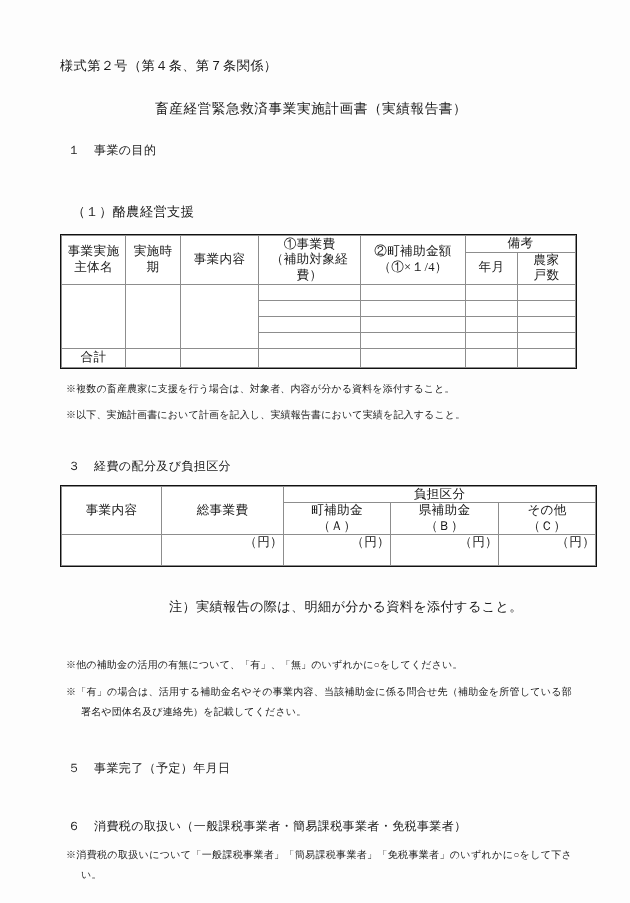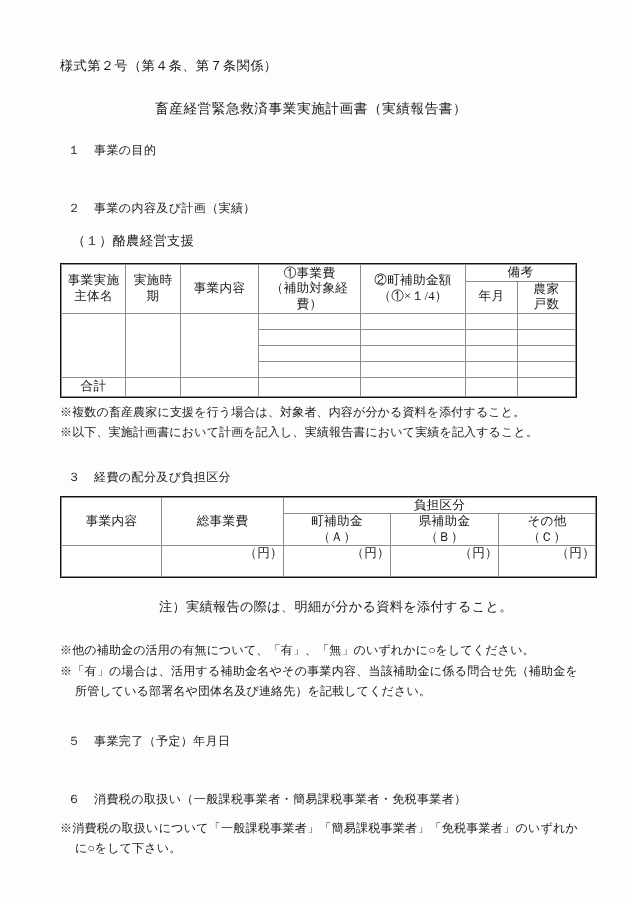--- a/index.html
+++ b/index.html
@@ -54,24 +54,24 @@
     width: 26px;
   }
   .sub-head {
     font-size: 13.2px;
     line-height: 20px;
     letter-spacing: 0.4px;
     margin: 12px;
     white-space: pre;
   }
   .note {
-    font-size: 12px;
+    font-size: 10px;
     line-height: 20.5px;
     letter-spacing: 0.15px;
-    margin: 0;
+    margin: 6px;
     text-indent: 0;
     padding-left: 15px;
     text-align: justify;
     text-justify: inter-character;
   }
   .note.hang {
     padding-left: 15px;
     text-indent: -15px;
   }
   .spacer-sm { height: 9px; }
@@ -125,43 +125,41 @@
 
   
   #table1 { width: 514px; border-radius: 11px; }
   
   #table2 { width: 514px; }
   .note-center {
     font-size: 13.2px;
     line-height: 21px;
     letter-spacing: 0.3px;
     padding-left: 93px;
-    margin: 6px;
-    white-space: pre;
-    font-family: Liberation Mono, monospace;
+    margin: 16px;
+    white-space: pre;
   }
 </style>
 </head>
 <body>
 
 <div class="page">
 
   
   <div class="line form-code">様式第２号（第４条、第７条関係）</div>
 
   
   <div class="doc-title">畜産経営緊急救済事業実施計画書（実績報告書）</div>
 
   
   <div class="section-head"><span class="sec-num">１</span><span>事業の目的</span></div>
 
   <div class="spacer-lg"></div>
 
   
-  <div class="section-head"><span class="sec-num">２</span><span>事業の内容及び計画（実績）</span></div>
   <div class="sub-head">（１）酪農経営支援</div>
 
   
   <div class="tbl-wrap">
   <table class="grid" id="table1">
     <colgroup>
       <col style="width:64px">
       <col style="width:55px">
       <col style="width:78px">
       <col style="width:102px">

